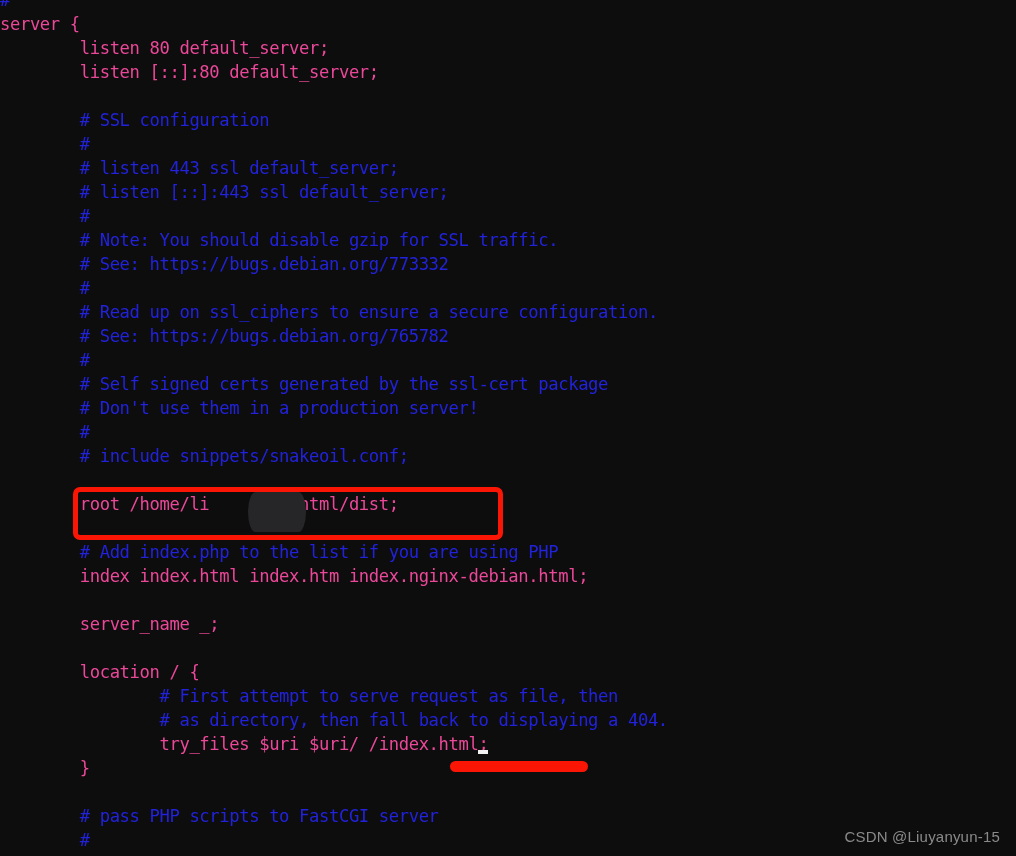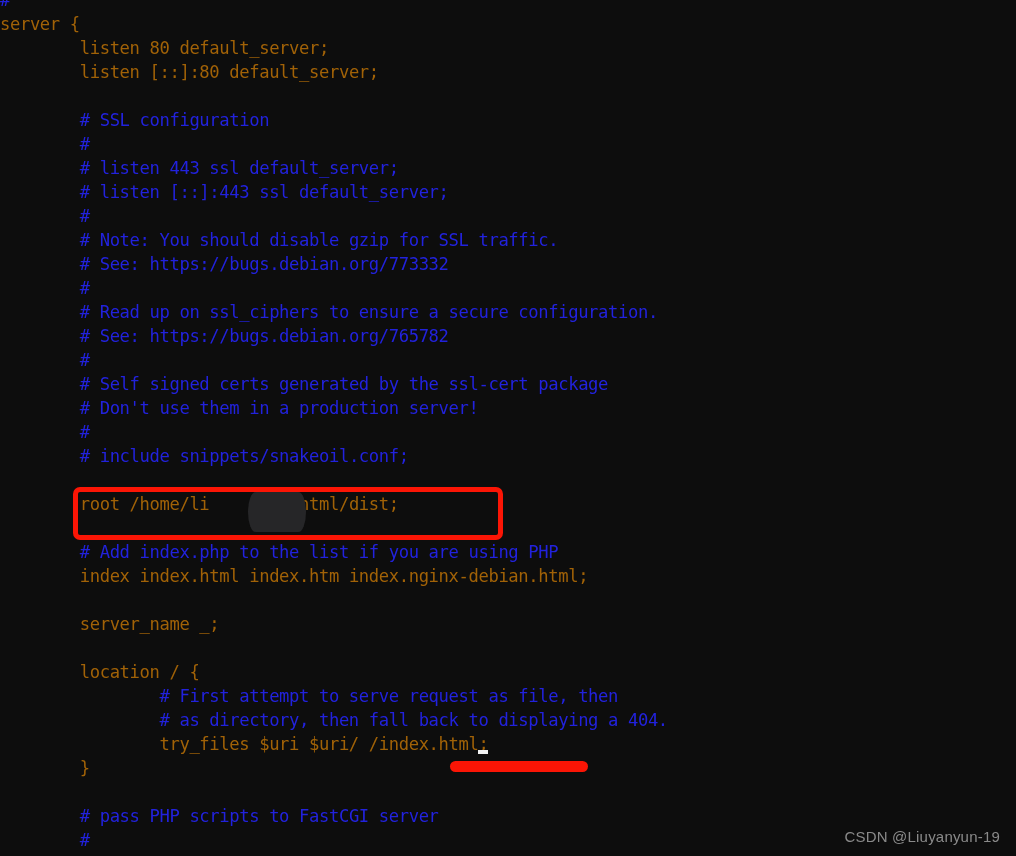--- a/index.html
+++ b/index.html
@@ -36,21 +36,21 @@
     font-size: 17.2px;
     line-height: 24px;
     letter-spacing: -0.38px;
     white-space: pre;
     color: #cfcfcf;
     -webkit-font-smoothing: none;
   }
 
   .ln { display: block; height: 24px; }
   .cm { color: #2222dd; }
-  .tx { color: #a16207; }
+  .tx { color: #ec4899; }
 
   
   .cursor {
     display: inline-block;
     width: 10px;
     height: 16px;
     background: transparent;
     border-bottom: 4px solid #f2f2f2;
     vertical-align: -3px;
     margin: 0 -10px 0 0;
@@ -110,15 +110,15 @@
 <div id="terminal">
 
   <pre id="code"><span class="ln"><span class="cm">#</span></span><span class="ln"><span class="tx">server {</span></span><span class="ln">        <span class="tx">listen 80 default_server;</span></span><span class="ln">        <span class="tx">listen [::]:80 default_server;</span></span><span class="ln"> </span><span class="ln">        <span class="cm"># SSL configuration</span></span><span class="ln">        <span class="cm">#</span></span><span class="ln">        <span class="cm"># listen 443 ssl default_server;</span></span><span class="ln">        <span class="cm"># listen [::]:443 ssl default_server;</span></span><span class="ln">        <span class="cm">#</span></span><span class="ln">        <span class="cm"># Note: You should disable gzip for SSL traffic.</span></span><span class="ln">        <span class="cm"># See: https://bugs.debian.org/773332</span></span><span class="ln">        <span class="cm">#</span></span><span class="ln">        <span class="cm"># Read up on ssl_ciphers to ensure a secure configuration.</span></span><span class="ln">        <span class="cm"># See: https://bugs.debian.org/765782</span></span><span class="ln">        <span class="cm">#</span></span><span class="ln">        <span class="cm"># Self signed certs generated by the ssl-cert package</span></span><span class="ln">        <span class="cm"># Don't use them in a production server!</span></span><span class="ln">        <span class="cm">#</span></span><span class="ln">        <span class="cm"># include snippets/snakeoil.conf;</span></span><span class="ln"> </span><span class="ln">        <span class="tx">root /home/li      un/html/dist;</span></span><span class="ln"> </span><span class="ln">        <span class="cm"># Add index.php to the list if you are using PHP</span></span><span class="ln">        <span class="tx">index index.html index.htm index.nginx-debian.html;</span></span><span class="ln"> </span><span class="ln">        <span class="tx">server_name _;</span></span><span class="ln"> </span><span class="ln">        <span class="tx">location / {</span></span><span class="ln">                <span class="cm"># First attempt to serve request as file, then</span></span><span class="ln">                <span class="cm"># as directory, then fall back to displaying a 404.</span></span><span class="ln">                <span class="tx">try_files $uri $uri/ /index.html</span><span class="cursor"></span><span class="tx">;</span></span><span class="ln">        <span class="tx">}</span></span><span class="ln"> </span><span class="ln">        <span class="cm"># pass PHP scripts to FastCGI server</span></span><span class="ln">        <span class="cm">#</span></span></pre>
 
   <div id="root-highlight-box"></div>
 
   <div id="redaction-blob"></div>
 
   <div id="index-underline"></div>
 
-  <div id="watermark">CSDN @Liuyanyun-19</div>
+  <div id="watermark">CSDN @Liuyanyun-15</div>
 
 </div>
 
 </body></html>

